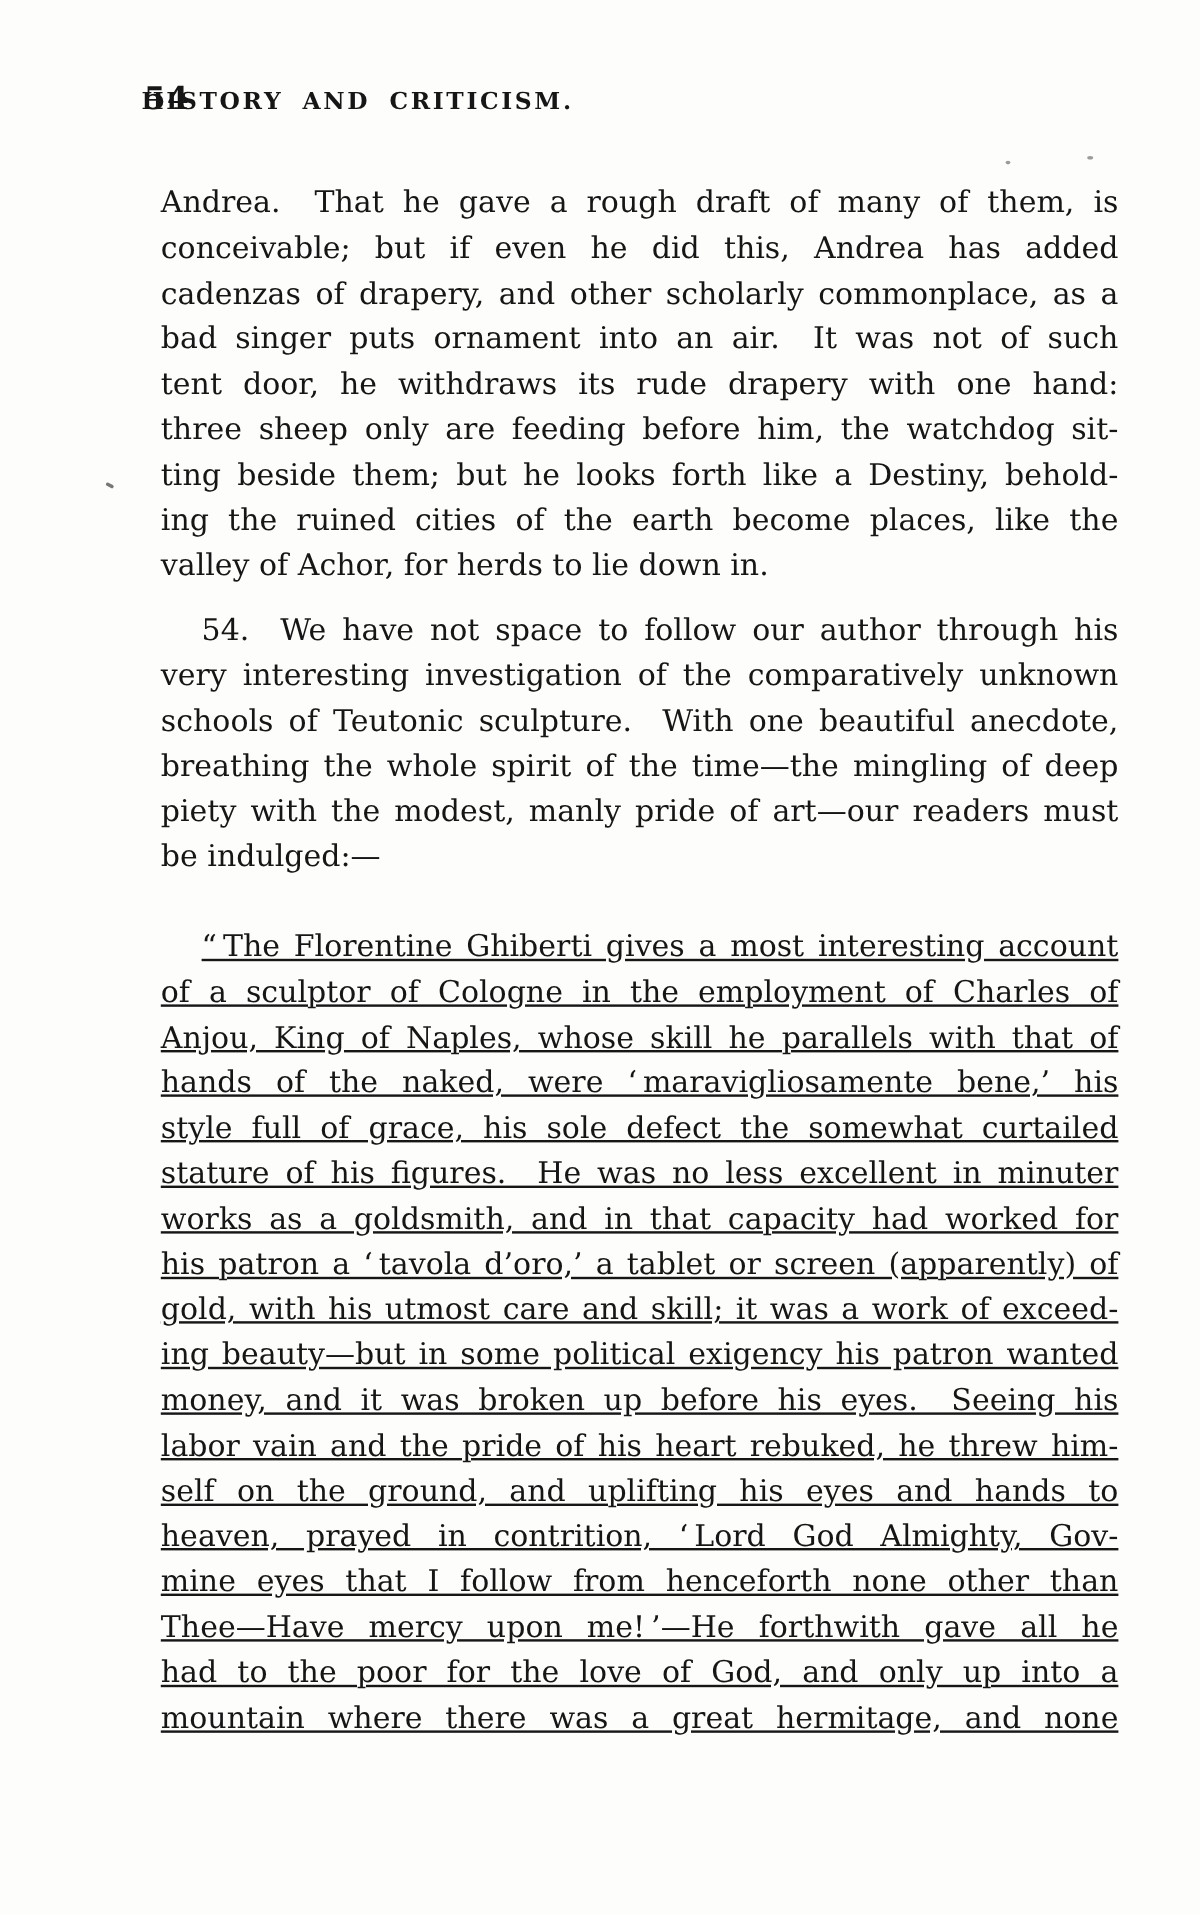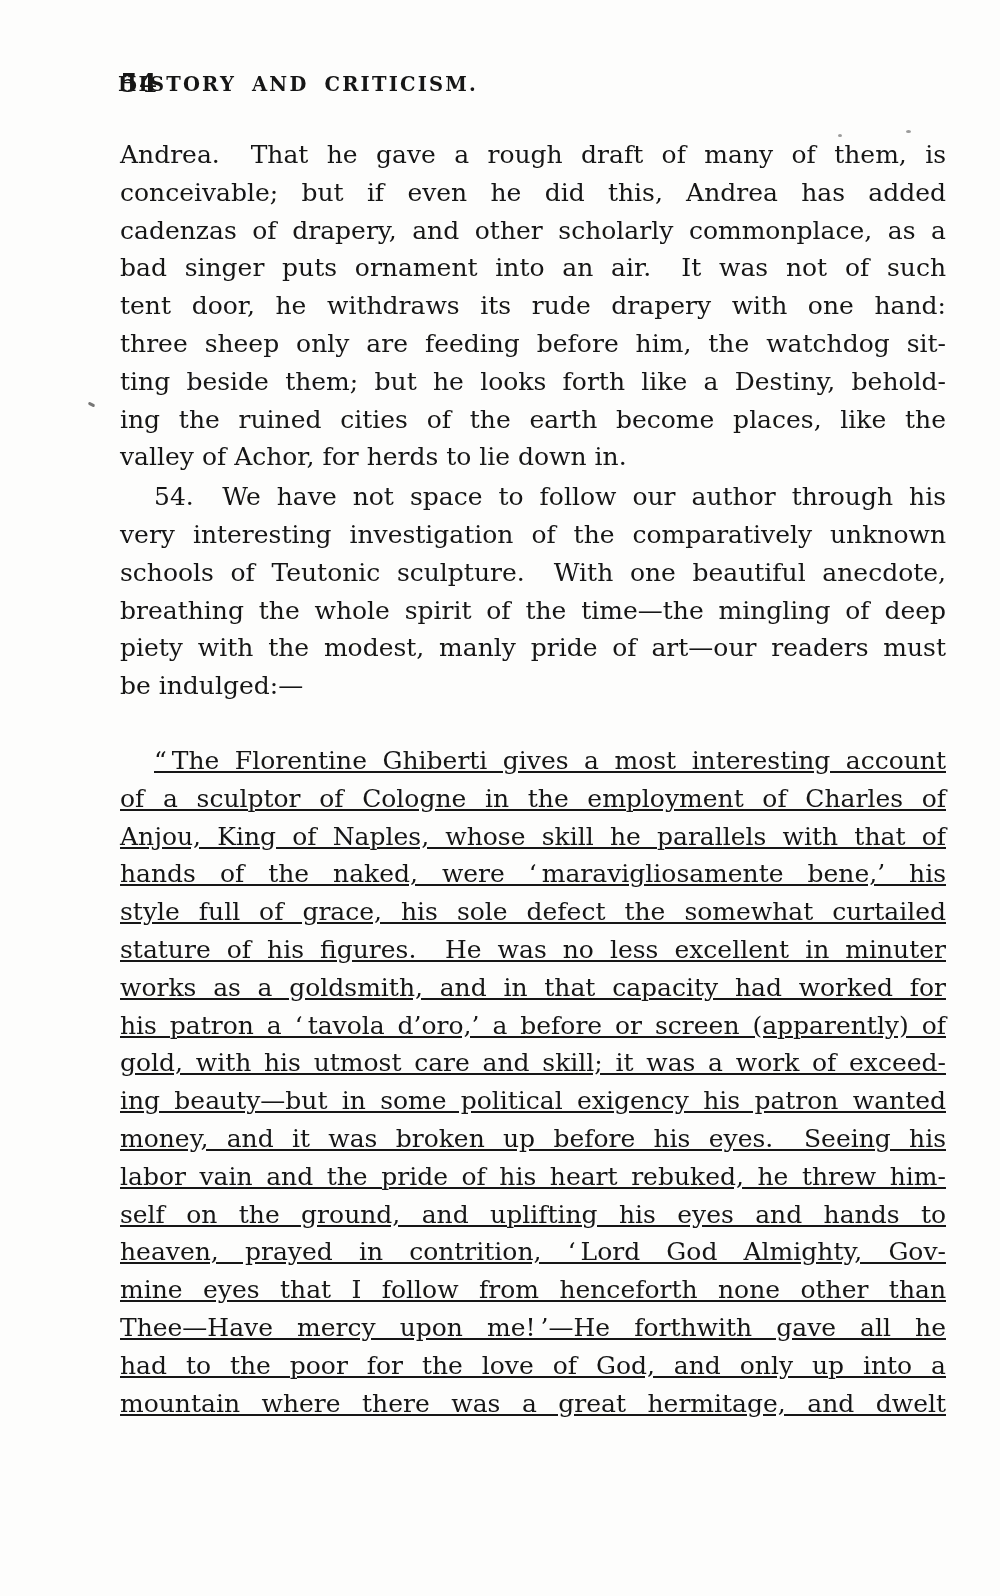--- a/index.html
+++ b/index.html
@@ -44,21 +44,21 @@
     word-spacing: 7px;
     text-transform: uppercase;
   }
   .text-block {
     position: absolute;
     left: 118px;
     top: 134px;
     width: 830px;
     font-size: 25px;
   }
-  .paragraph { margin: 2px; }
+  .paragraph { margin: 16px; }
   .paragraph.gap-before { margin-top: 37px; text-decoration: underline; }
   .line {
     height: 37.8px;
     line-height: 37.8px;
     white-space: nowrap;
     text-align: justify;
     text-align-last: justify;
   }
   .line.flush-last {
     text-align-last: left;
@@ -116,31 +116,31 @@
         <div class="line flush-last">be indulged:—</div>
       </div>
       <div class="paragraph gap-before">
         <div class="line indent">“ The Florentine Ghiberti gives a most interesting account</div>
         <div class="line">of a sculptor of Cologne in the employment of Charles of</div>
         <div class="line">Anjou, King of Naples, whose skill he parallels with that of</div>
         <div class="line">hands of the naked, were ‘ maravigliosamente bene,’ his</div>
         <div class="line">style full of grace, his sole defect the somewhat curtailed</div>
         <div class="line">stature of his figures.  He was no less excellent in minuter</div>
         <div class="line">works as a goldsmith, and in that capacity had worked for</div>
-        <div class="line">his patron a ‘ tavola d’oro,’ a before or screen (apparently) of</div>
+        <div class="line">his patron a ‘ tavola d’oro,’ a tablet or screen (apparently) of</div>
         <div class="line">gold, with his utmost care and skill; it was a work of exceed-</div>
         <div class="line">ing beauty—but in some political exigency his patron wanted</div>
         <div class="line">money, and it was broken up before his eyes.  Seeing his</div>
         <div class="line">labor vain and the pride of his heart rebuked, he threw him-</div>
         <div class="line">self on the ground, and uplifting his eyes and hands to</div>
         <div class="line">heaven, prayed in contrition, ‘ Lord God Almighty, Gov-</div>
         <div class="line">mine eyes that I follow from henceforth none other than</div>
         <div class="line">Thee—Have mercy upon me! ’—He forthwith gave all he</div>
         <div class="line">had to the poor for the love of God, and only up into a</div>
-        <div class="line">mountain where there was a great hermitage, and dwelt</div>
+        <div class="line">mountain where there was a great hermitage, and none</div>
       </div>
     </div>
 
   <span class="scan-speck speck-margin"></span>
   <span class="scan-speck speck-dot-1"></span>
   <span class="scan-speck speck-dot-2"></span>
 
 </div>
 
 </body></html>

